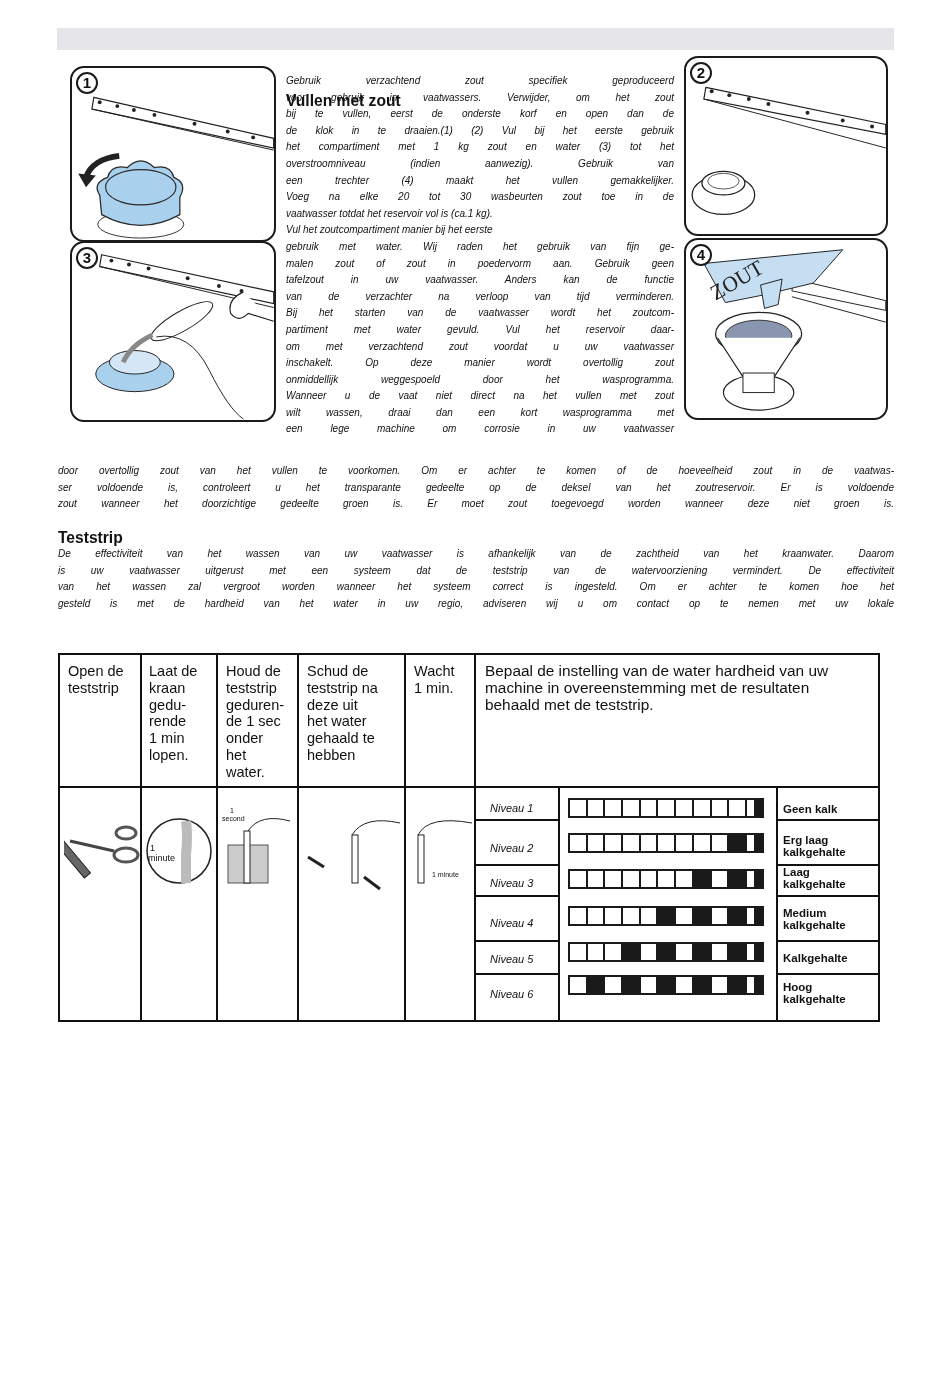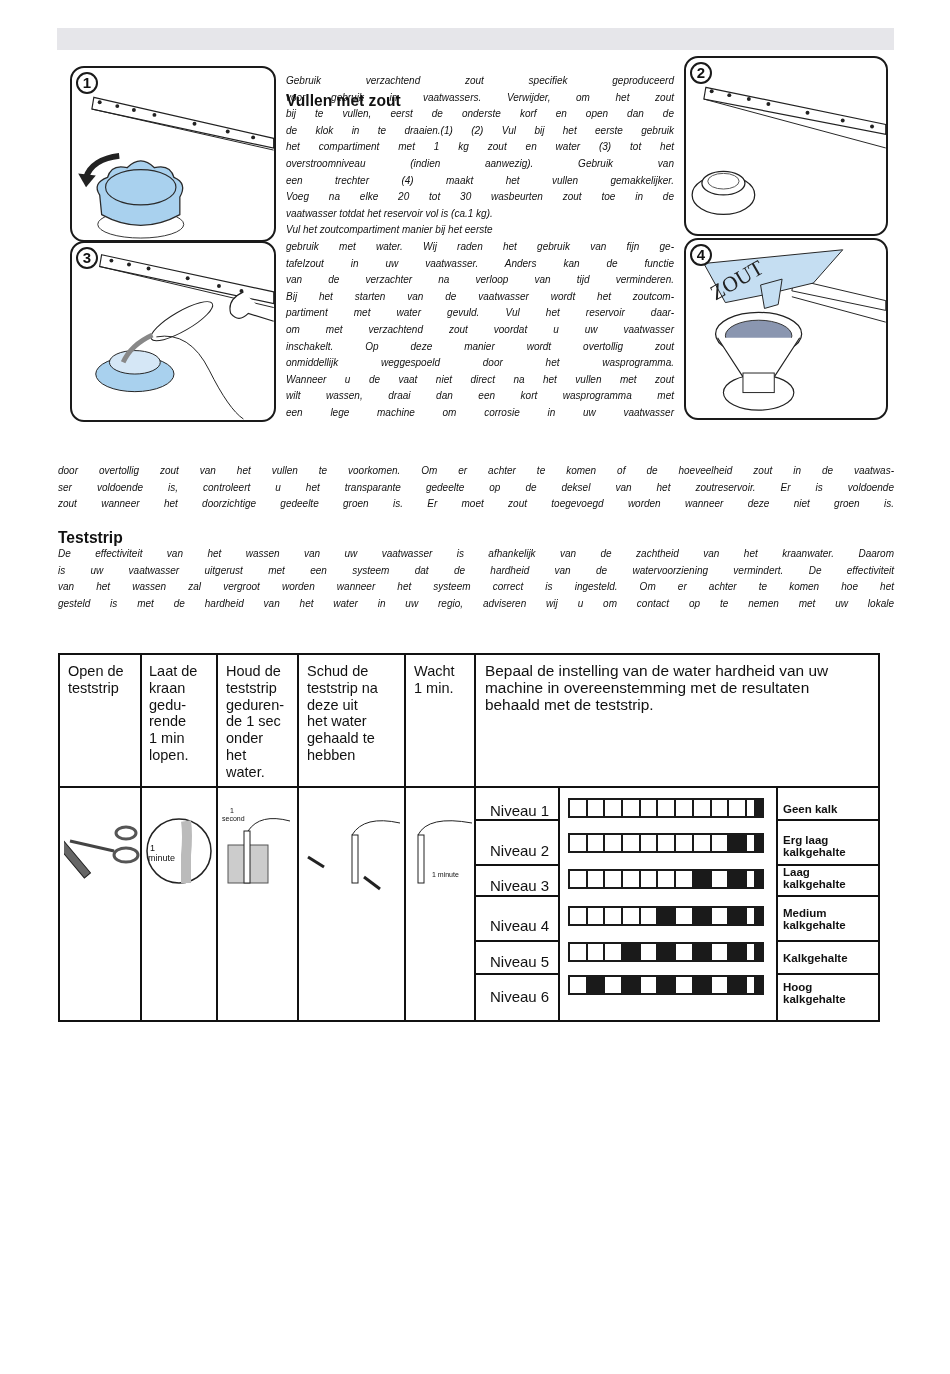--- a/index.html
+++ b/index.html
@@ -31,21 +31,21 @@
   #ts-title { position: absolute; left: 58px; top: 530px; }
   #ts-body { position: absolute; left: 58px; top: 546px; width: 836px; text-align: justify; }
   #ts-body p { text-align-last: justify; }
   #ts-body p.last { text-align-last: left; }
 
   
   #ts-table { position: absolute; left: 58px; top: 653px; width: 822px; height: 369px; border: 2px solid #111; }
   .vline { position: absolute; top: 0; bottom: 0; width: 2px; background: #111; }
   .hline { position: absolute; height: 2px; background: #111; }
   .cell-text { position: absolute; font-size: 14.5px; line-height: 16.8px; }
-  .lvl-label { position: absolute; font-size: 15px; left: 14px; }
+  .lvl-label { position: absolute; font-size: 11px; left: 14px; font-style: italic; }
   .res-label { position: absolute; font-size: 11.5px; line-height: 12px; left: 723px; font-weight: bold; }
   .strip { position: absolute; left: 508px; width: 196px; height: 20px; background: #1a1a1a; display: flex; padding: 2px; gap: 2px; }
   .strip .c { height: 100%; background: #fff; flex: 0 0 15.7px; }
   .strip .c.dark { background: #1a1a1a; }
   .strip .c.small { flex: 0 0 7px; }
   .step-img { position: absolute; }
 </style>
 </head>
 <body>
 
@@ -137,41 +137,42 @@
   <p>voor gebruik in vaatwassers. Verwijder, om het zout</p>
   <p>bij te vullen, eerst de onderste korf en open dan de</p>
   <p>de klok in te draaien.(1) (2) Vul bij het eerste gebruik</p>
   <p>het compartiment met 1 kg zout en water (3) tot het</p>
   <p>overstroomniveau (indien aanwezig). Gebruik van</p>
   <p>een trechter (4) maakt het vullen gemakkelijker.</p>
   <p>Voeg na elke 20 tot 30 wasbeurten zout toe in de</p>
   <p class="last">vaatwasser totdat het reservoir vol is (ca.1 kg).</p>
   <p class="last"> Vul het zoutcompartiment manier bij het eerste</p>
   <p>gebruik met water. Wij raden het gebruik van fijn ge-</p>
+  <p>malen zout of zout in poedervorm aan. Gebruik geen</p>
   <p>tafelzout in uw vaatwasser. Anders kan de functie</p>
   <p>van de verzachter na verloop van tijd verminderen.</p>
   <p>Bij het starten van de vaatwasser wordt het zoutcom-</p>
   <p>partiment met water gevuld. Vul het reservoir daar-</p>
   <p>om met verzachtend zout voordat u uw vaatwasser</p>
   <p>inschakelt. Op deze manier wordt overtollig zout</p>
   <p>onmiddellijk weggespoeld door het wasprogramma.</p>
   <p>Wanneer u de vaat niet direct na het vullen met zout</p>
   <p>wilt wassen, draai dan een kort wasprogramma met</p>
   <p>een lege machine om corrosie in uw vaatwasser</p>
 </div>
 <div id="salt-full" class="text">
   <p>door overtollig zout van het vullen te voorkomen. Om er achter te komen of de hoeveelheid zout in de vaatwas-</p>
   <p>ser voldoende is, controleert u het transparante gedeelte op de deksel van het zoutreservoir. Er is voldoende</p>
   <p class="last">zout wanneer het doorzichtige gedeelte groen is. Er moet zout toegevoegd worden wanneer deze niet groen is.</p>
 </div>
 
 <div id="ts-title" class="h">Teststrip</div>
 <div id="ts-body" class="text">
   <p>De effectiviteit van het wassen van uw vaatwasser is afhankelijk van de zachtheid van het kraanwater. Daarom</p>
-  <p>is uw vaatwasser uitgerust met een systeem dat de hardheid van de watervoorziening vermindert. De effectiviteit</p>
+  <p>is uw vaatwasser uitgerust met een systeem dat de teststrip van de watervoorziening vermindert. De effectiviteit</p>
   <p>van het wassen zal vergroot worden wanneer het systeem correct is ingesteld. Om er achter te komen hoe het</p>
   <p>gesteld is met de hardheid van het water in uw regio, adviseren wij u om contact op te nemen met uw lokale</p>
 </div>
 
 <div id="ts-table">
 
   <div class="vline" style="left:80px"></div>
   <div class="vline" style="left:156px"></div>
   <div class="vline" style="left:237px"></div>
   <div class="vline" style="left:344px"></div>

